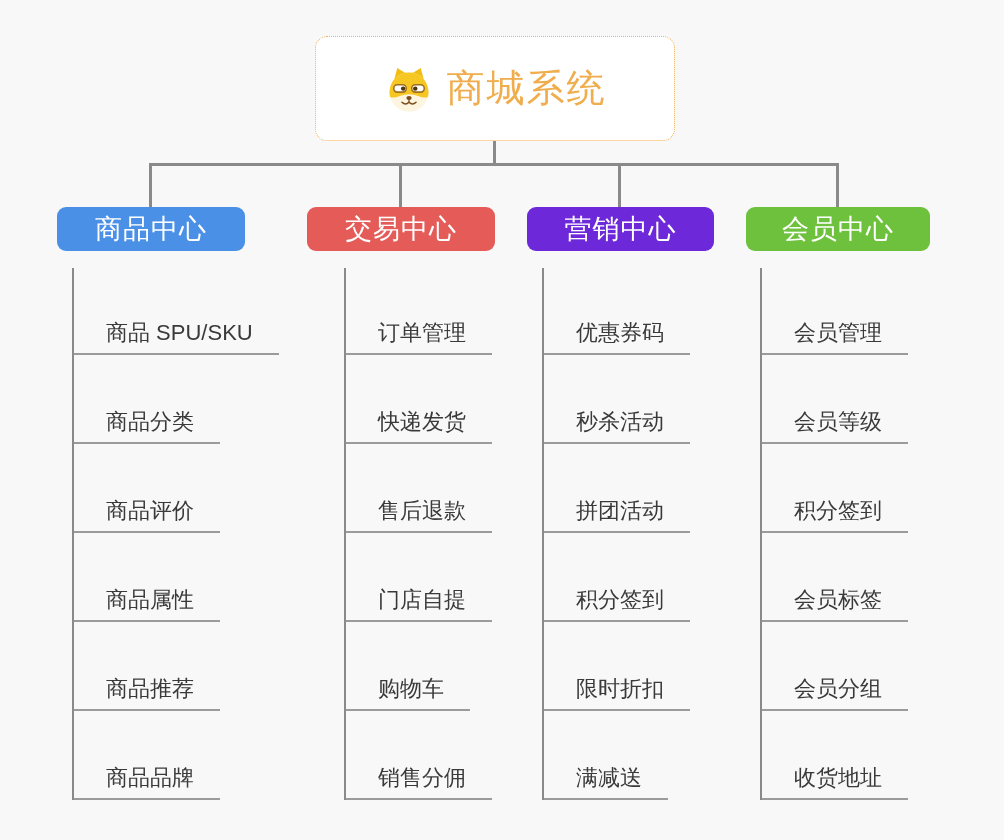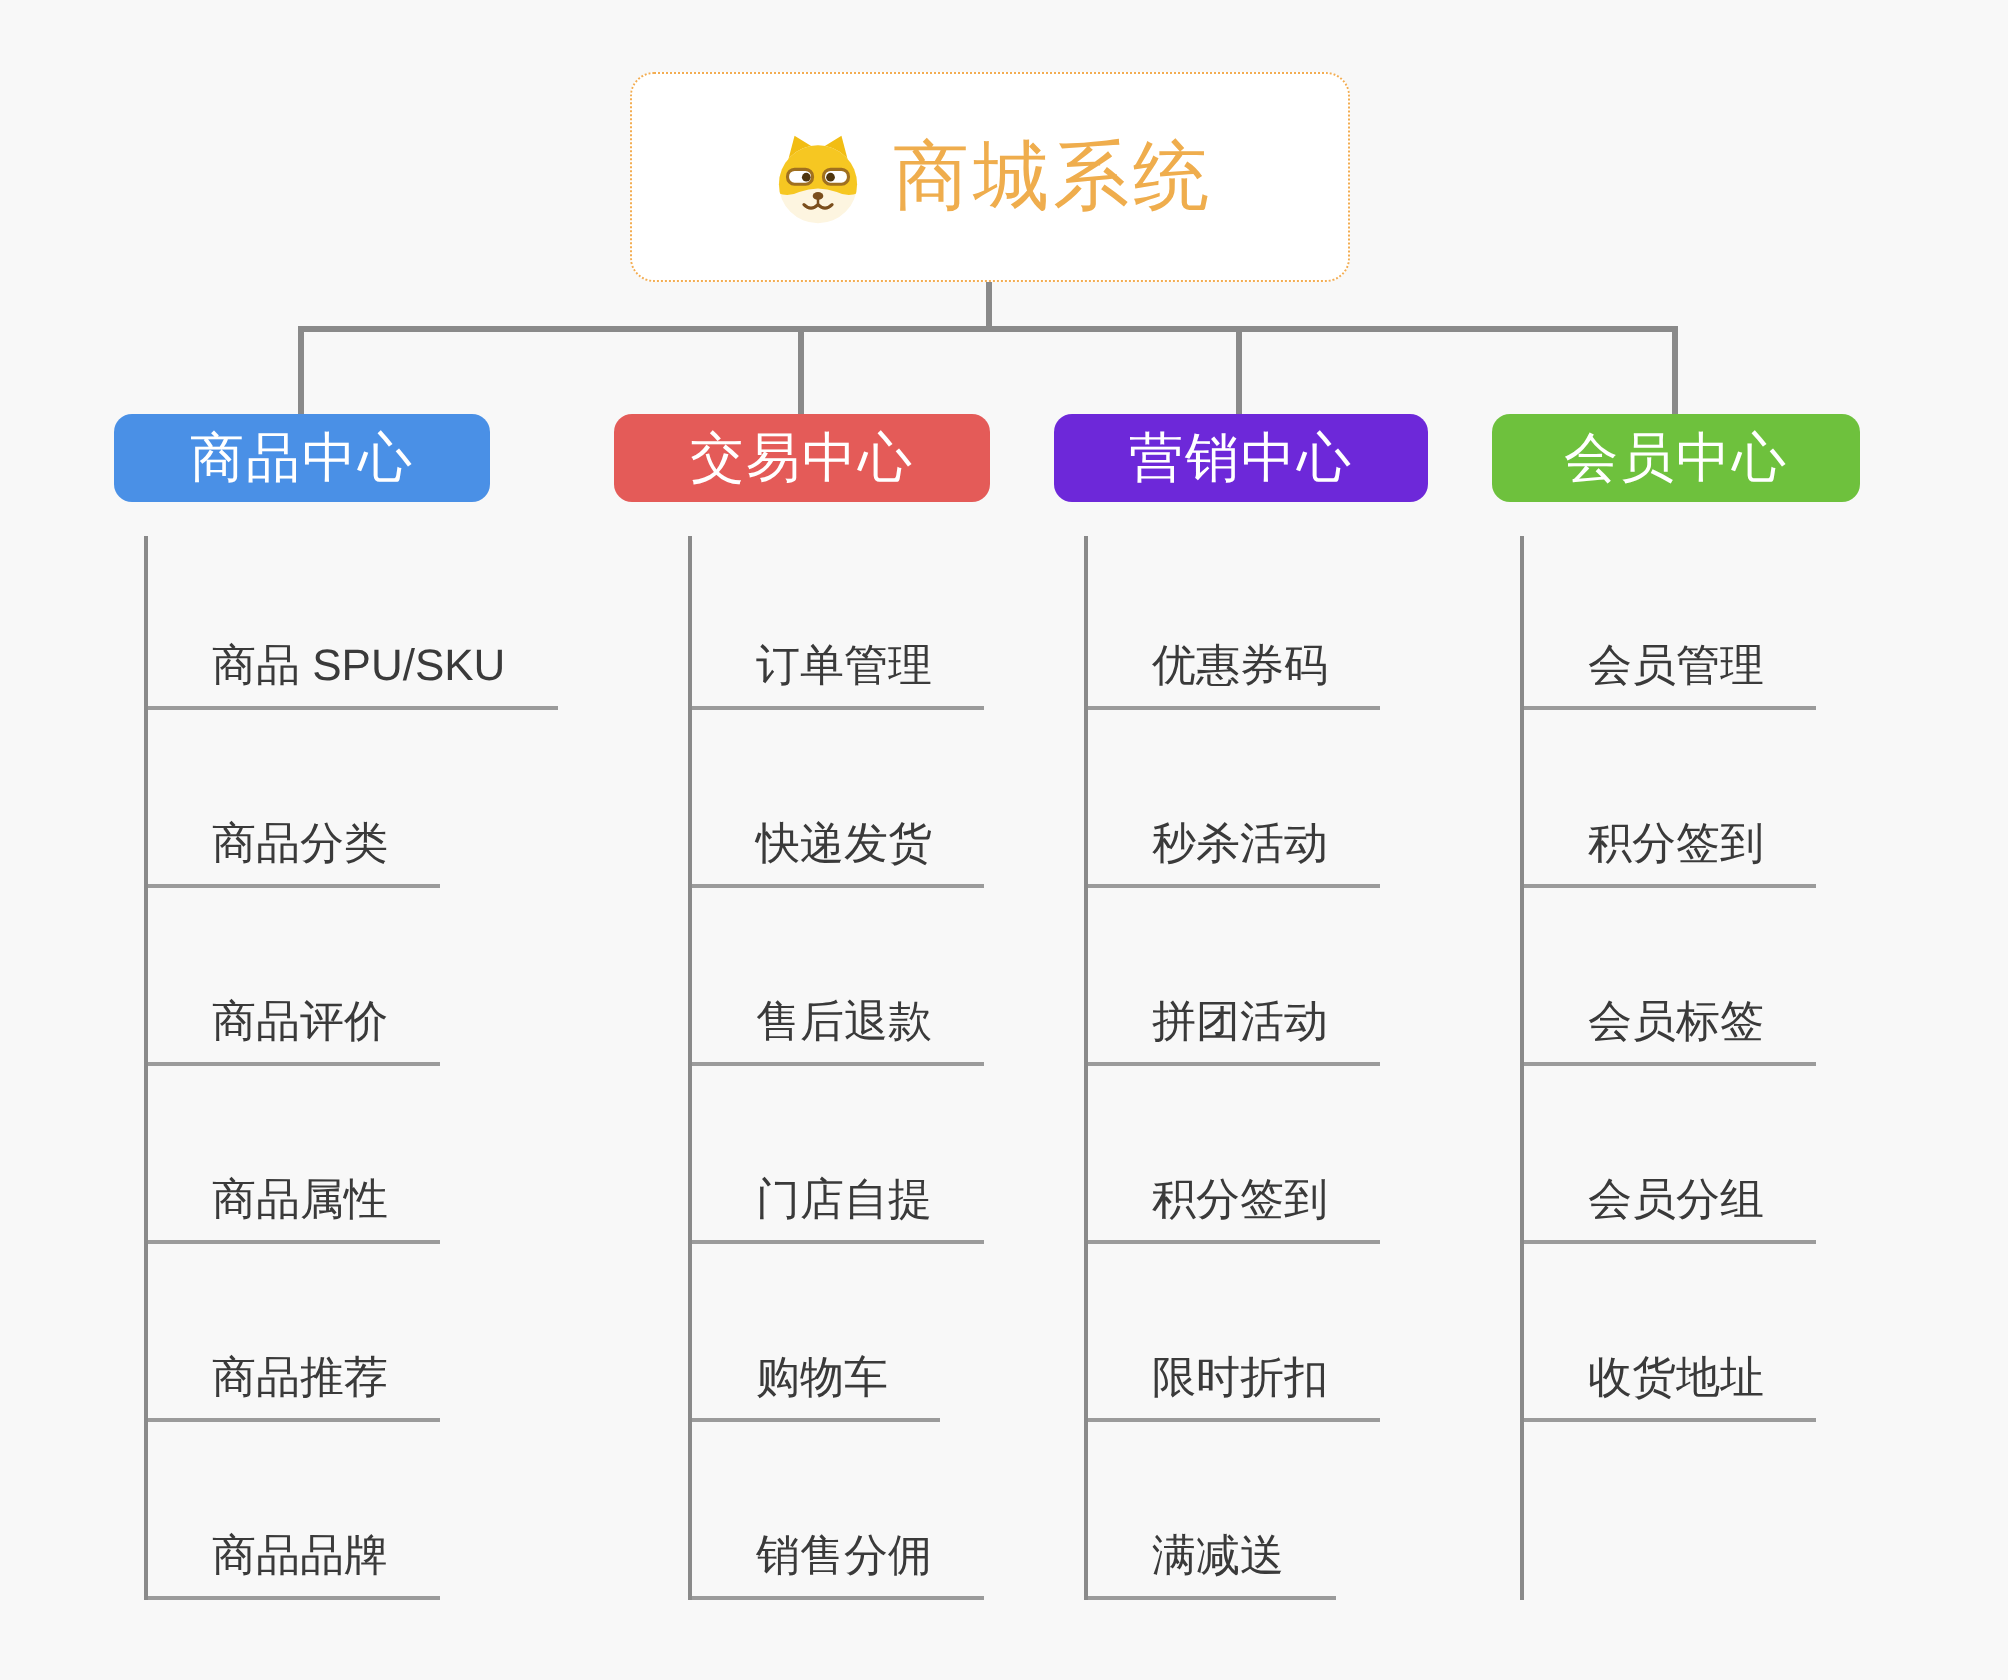--- a/index.html
+++ b/index.html
@@ -188,20 +188,23 @@
       <div class="leaf">满减送</div>
     </div>
 </div>
 
 <div class="col c3">
   <div class="trunk"></div>
   <div class="leaf-row">
       <div class="leaf">会员管理</div>
     </div>
   <div class="leaf-row">
+      <div class="leaf">会员等级</div>
+    </div>
+  <div class="leaf-row">
       <div class="leaf">积分签到</div>
     </div>
   <div class="leaf-row">
       <div class="leaf">会员标签</div>
     </div>
   <div class="leaf-row">
       <div class="leaf">会员分组</div>
     </div>
   <div class="leaf-row">
       <div class="leaf">收货地址</div>

